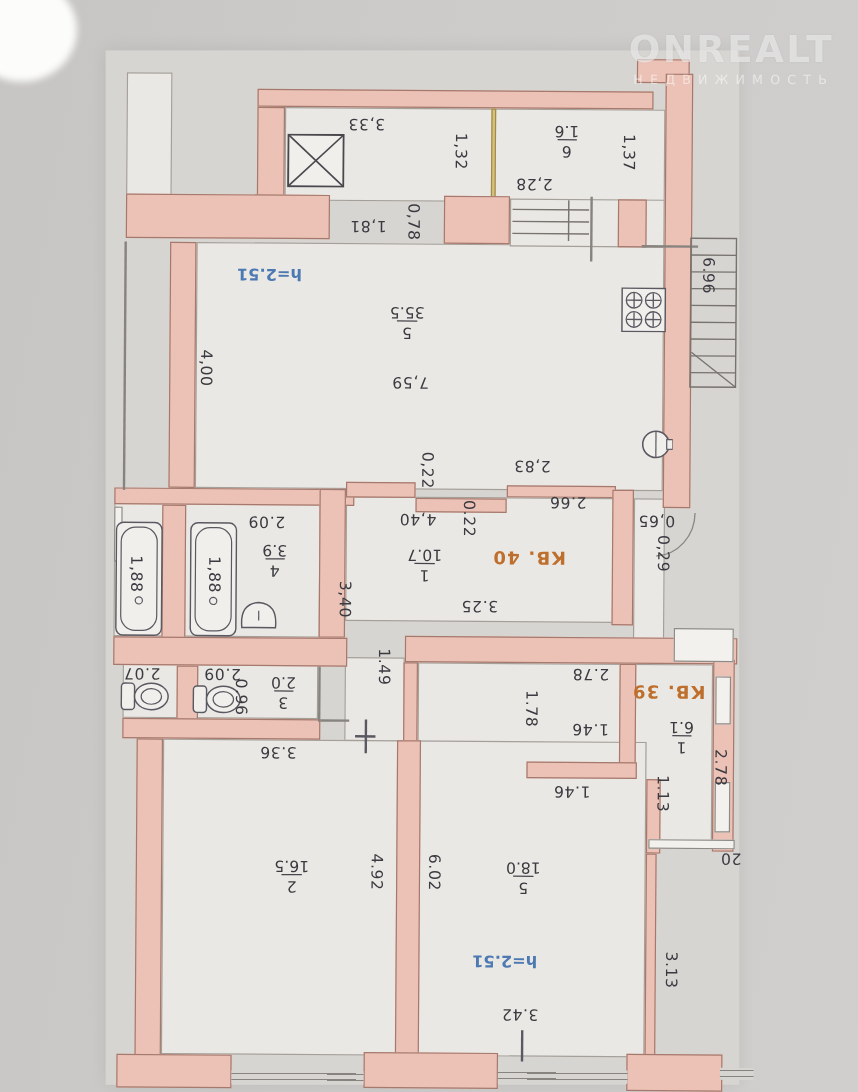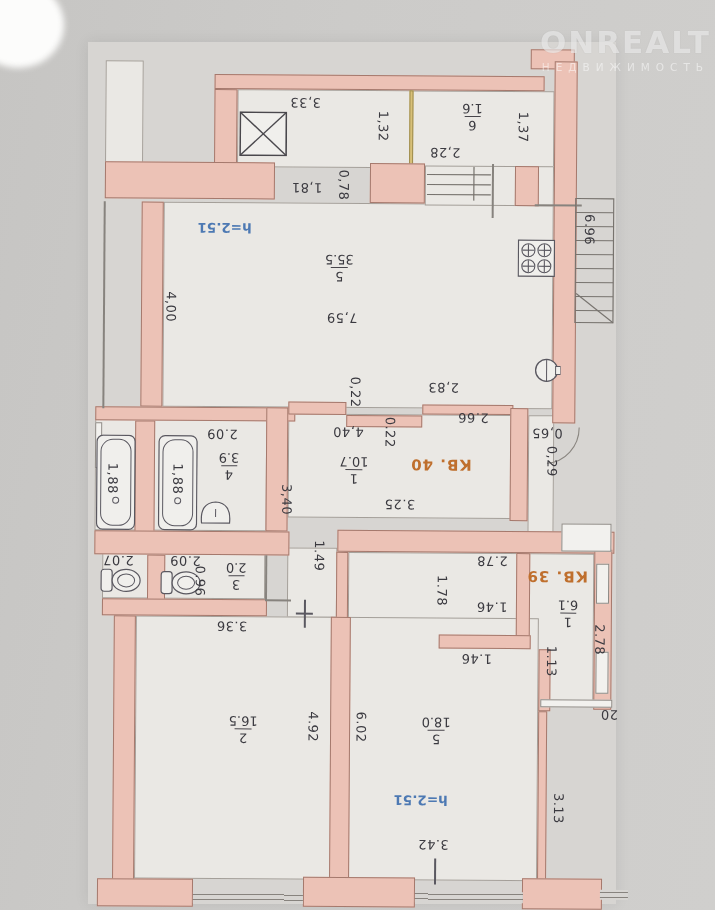--- a/index.html
+++ b/index.html
@@ -20,21 +20,21 @@
   .lb.v{transform:translate(-50%,-50%) rotate(90deg);}
   .fr{position:absolute;transform:translate(-50%,-50%) rotate(180deg);
       display:flex;flex-direction:column;align-items:center;color:#3b3a40;font-size:13px;line-height:1.05;}
   .fr .fn{border-bottom:1.3px solid #47454b;padding:0 4px 1px;}
   .fr .fa{padding-top:1px;}
   .apt{position:absolute;transform:translate(-50%,-50%) rotate(180deg);
        color:#bf6f2d;font-size:15px;font-weight:bold;letter-spacing:1px;white-space:nowrap;}
   .hgt{position:absolute;transform:translate(-50%,-50%) rotate(180deg);
        color:#4d79b3;font-size:13.5px;font-weight:bold;white-space:nowrap;}
   .fx{position:absolute;}
-  #wm{position:absolute;right:4px;top:24px;text-align:center;pointer-events:none;}
+  #wm{position:absolute;right:20px;top:24px;text-align:right;pointer-events:none;}
   #wm .brand{color:rgba(255,255,255,0.55);font-size:31px;font-weight:bold;letter-spacing:2px;
              text-shadow:0 0 1px rgba(120,120,120,0.25);}
   #wm .sub{color:rgba(255,255,255,0.5);font-size:10.5px;letter-spacing:6px;margin-top:1px;}
   #blob{position:absolute;left:-28px;top:-18px;width:92px;height:86px;border-radius:50%;
         background:#fcfcfb;filter:blur(3px);}
 </style>
 </head>
 <body>
 
 <div id="canvas">

